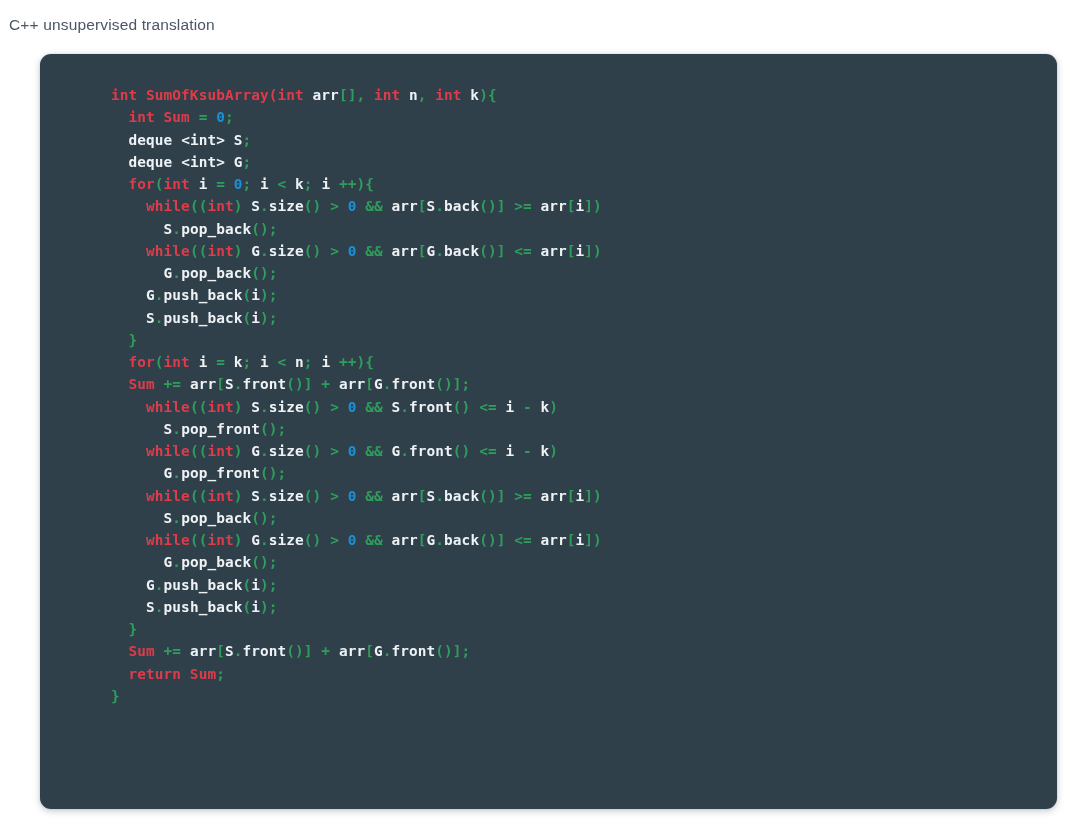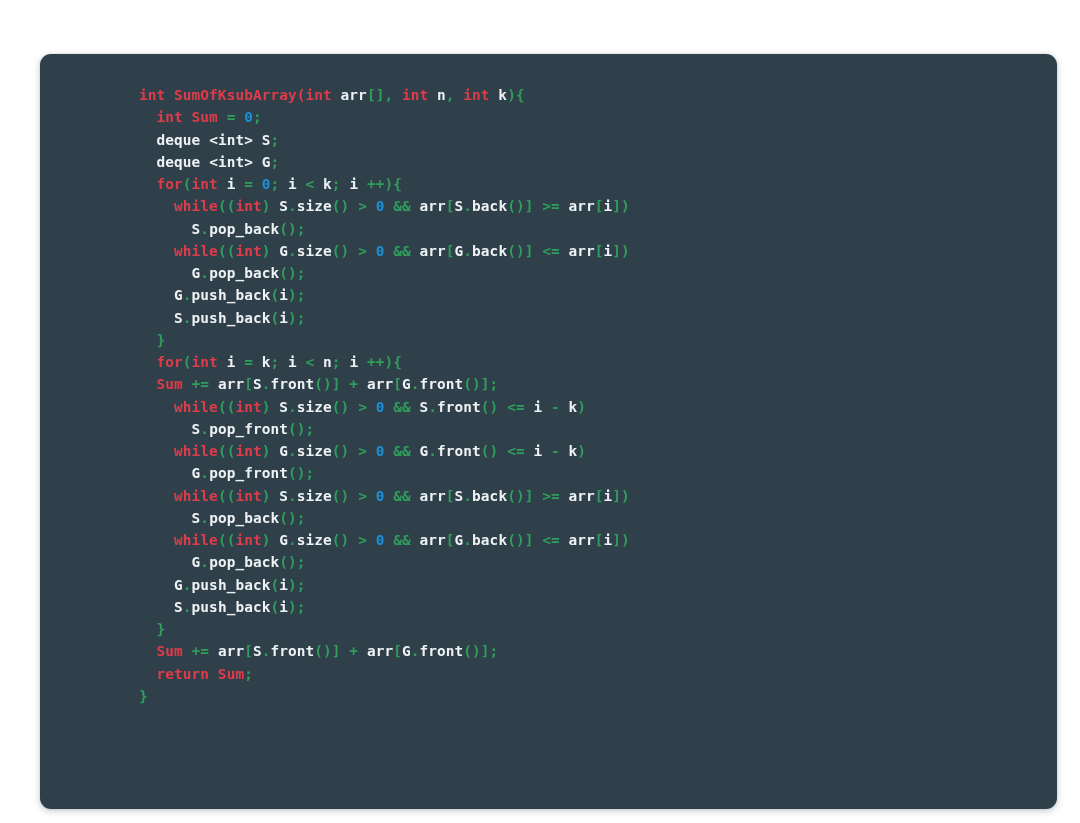--- a/index.html
+++ b/index.html
@@ -46,41 +46,42 @@
   .code-scroll {
     position: absolute;
     left: 0;
     top: 0;
     right: 0;
     bottom: 0;
     overflow: hidden;
   }
   pre.code {
     margin: 0;
-    padding: 30px 18px 20px 99px;
+    padding: 30px 18px 20px 71px;
     font-family: "DejaVu Sans Mono", "Liberation Mono", monospace;
     font-size: 14.4px;
     line-height: 22.25px;
     color: #e9edf0;
     white-space: pre;
     letter-spacing: 0.1px;
     font-weight: 700;
   }
   pre.code .ln { display: block; min-height: 22.25px; }
   
   .kw  { color: #e03b48; }   
   .op  { color: #2f9e5b; }   
   .num { color: #1d8fd6; }   
   .id  { color: #eef2f4; }   
 </style>
 </head>
 <body>
 
 <div id="page">
 
+  <div class="caption">C++ unsupervised translation</div>
 
   <div class="code-card">
     <div class="code-scroll">
       <pre class="code" id="code-body"><span class="ln"><span class="kw">int SumOfKsubArray(int </span><span class="id">arr</span><span class="op">[]</span><span class="op">,</span><span class="id"> </span><span class="kw">int</span><span class="id"> n</span><span class="op">,</span><span class="id"> </span><span class="kw">int</span><span class="id"> k</span><span class="op">){</span></span><span class="ln"><span class="id">  </span><span class="kw">int Sum</span><span class="op"> = </span><span class="num">0</span><span class="op">;</span></span><span class="ln"><span class="id">  deque </span><span class="id">&lt;int&gt;</span><span class="id"> S</span><span class="op">;</span></span><span class="ln"><span class="id">  deque </span><span class="id">&lt;int&gt;</span><span class="id"> G</span><span class="op">;</span></span><span class="ln"><span class="id">  </span><span class="kw">for</span><span class="op">(</span><span class="kw">int</span><span class="id"> i</span><span class="op"> = </span><span class="num">0</span><span class="op">; </span><span class="id">i</span><span class="op"> &lt; </span><span class="id">k</span><span class="op">; </span><span class="id">i</span><span class="op"> ++){</span></span><span class="ln"><span class="id">    </span><span class="kw">while</span><span class="op">((</span><span class="kw">int</span><span class="op">)</span><span class="id"> S</span><span class="op">.</span><span class="id">size</span><span class="op">()</span><span class="op"> &gt; </span><span class="num">0</span><span class="op"> &amp;&amp; </span><span class="id">arr</span><span class="op">[</span><span class="id">S</span><span class="op">.</span><span class="id">back</span><span class="op">()]</span><span class="op"> &gt;= </span><span class="id">arr</span><span class="op">[</span><span class="id">i</span><span class="op">])</span></span><span class="ln"><span class="id">      S</span><span class="op">.</span><span class="id">pop_back</span><span class="op">();</span></span><span class="ln"><span class="id">    </span><span class="kw">while</span><span class="op">((</span><span class="kw">int</span><span class="op">)</span><span class="id"> G</span><span class="op">.</span><span class="id">size</span><span class="op">()</span><span class="op"> &gt; </span><span class="num">0</span><span class="op"> &amp;&amp; </span><span class="id">arr</span><span class="op">[</span><span class="id">G</span><span class="op">.</span><span class="id">back</span><span class="op">()]</span><span class="op"> &lt;= </span><span class="id">arr</span><span class="op">[</span><span class="id">i</span><span class="op">])</span></span><span class="ln"><span class="id">      G</span><span class="op">.</span><span class="id">pop_back</span><span class="op">();</span></span><span class="ln"><span class="id">    G</span><span class="op">.</span><span class="id">push_back</span><span class="op">(</span><span class="id">i</span><span class="op">);</span></span><span class="ln"><span class="id">    S</span><span class="op">.</span><span class="id">push_back</span><span class="op">(</span><span class="id">i</span><span class="op">);</span></span><span class="ln"><span class="op">  }</span></span><span class="ln"><span class="id">  </span><span class="kw">for</span><span class="op">(</span><span class="kw">int</span><span class="id"> i</span><span class="op"> = </span><span class="id">k</span><span class="op">; </span><span class="id">i</span><span class="op"> &lt; </span><span class="id">n</span><span class="op">; </span><span class="id">i</span><span class="op"> ++){</span></span><span class="ln"><span class="id">  </span><span class="kw">Sum</span><span class="op"> += </span><span class="id">arr</span><span class="op">[</span><span class="id">S</span><span class="op">.</span><span class="id">front</span><span class="op">()]</span><span class="op"> + </span><span class="id">arr</span><span class="op">[</span><span class="id">G</span><span class="op">.</span><span class="id">front</span><span class="op">()];</span></span><span class="ln"><span class="id">    </span><span class="kw">while</span><span class="op">((</span><span class="kw">int</span><span class="op">)</span><span class="id"> S</span><span class="op">.</span><span class="id">size</span><span class="op">()</span><span class="op"> &gt; </span><span class="num">0</span><span class="op"> &amp;&amp; </span><span class="id">S</span><span class="op">.</span><span class="id">front</span><span class="op">()</span><span class="op"> &lt;= </span><span class="id">i</span><span class="op"> - </span><span class="id">k</span><span class="op">)</span></span><span class="ln"><span class="id">      S</span><span class="op">.</span><span class="id">pop_front</span><span class="op">();</span></span><span class="ln"><span class="id">    </span><span class="kw">while</span><span class="op">((</span><span class="kw">int</span><span class="op">)</span><span class="id"> G</span><span class="op">.</span><span class="id">size</span><span class="op">()</span><span class="op"> &gt; </span><span class="num">0</span><span class="op"> &amp;&amp; </span><span class="id">G</span><span class="op">.</span><span class="id">front</span><span class="op">()</span><span class="op"> &lt;= </span><span class="id">i</span><span class="op"> - </span><span class="id">k</span><span class="op">)</span></span><span class="ln"><span class="id">      G</span><span class="op">.</span><span class="id">pop_front</span><span class="op">();</span></span><span class="ln"><span class="id">    </span><span class="kw">while</span><span class="op">((</span><span class="kw">int</span><span class="op">)</span><span class="id"> S</span><span class="op">.</span><span class="id">size</span><span class="op">()</span><span class="op"> &gt; </span><span class="num">0</span><span class="op"> &amp;&amp; </span><span class="id">arr</span><span class="op">[</span><span class="id">S</span><span class="op">.</span><span class="id">back</span><span class="op">()]</span><span class="op"> &gt;= </span><span class="id">arr</span><span class="op">[</span><span class="id">i</span><span class="op">])</span></span><span class="ln"><span class="id">      S</span><span class="op">.</span><span class="id">pop_back</span><span class="op">();</span></span><span class="ln"><span class="id">    </span><span class="kw">while</span><span class="op">((</span><span class="kw">int</span><span class="op">)</span><span class="id"> G</span><span class="op">.</span><span class="id">size</span><span class="op">()</span><span class="op"> &gt; </span><span class="num">0</span><span class="op"> &amp;&amp; </span><span class="id">arr</span><span class="op">[</span><span class="id">G</span><span class="op">.</span><span class="id">back</span><span class="op">()]</span><span class="op"> &lt;= </span><span class="id">arr</span><span class="op">[</span><span class="id">i</span><span class="op">])</span></span><span class="ln"><span class="id">      G</span><span class="op">.</span><span class="id">pop_back</span><span class="op">();</span></span><span class="ln"><span class="id">    G</span><span class="op">.</span><span class="id">push_back</span><span class="op">(</span><span class="id">i</span><span class="op">);</span></span><span class="ln"><span class="id">    S</span><span class="op">.</span><span class="id">push_back</span><span class="op">(</span><span class="id">i</span><span class="op">);</span></span><span class="ln"><span class="op">  }</span></span><span class="ln"><span class="id">  </span><span class="kw">Sum</span><span class="op"> += </span><span class="id">arr</span><span class="op">[</span><span class="id">S</span><span class="op">.</span><span class="id">front</span><span class="op">()]</span><span class="op"> + </span><span class="id">arr</span><span class="op">[</span><span class="id">G</span><span class="op">.</span><span class="id">front</span><span class="op">()];</span></span><span class="ln"><span class="kw">  return Sum</span><span class="op">;</span></span><span class="ln"><span class="op">}</span></span></pre>
     </div>
   </div>
 
 </div>
 
 </body></html>

